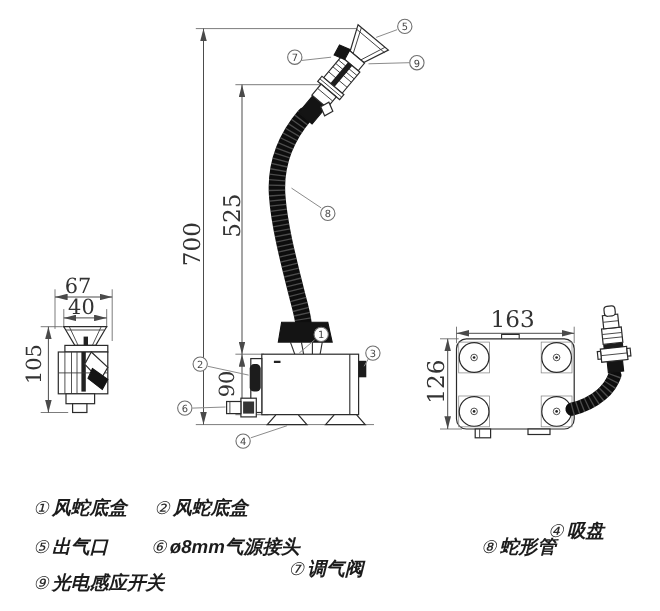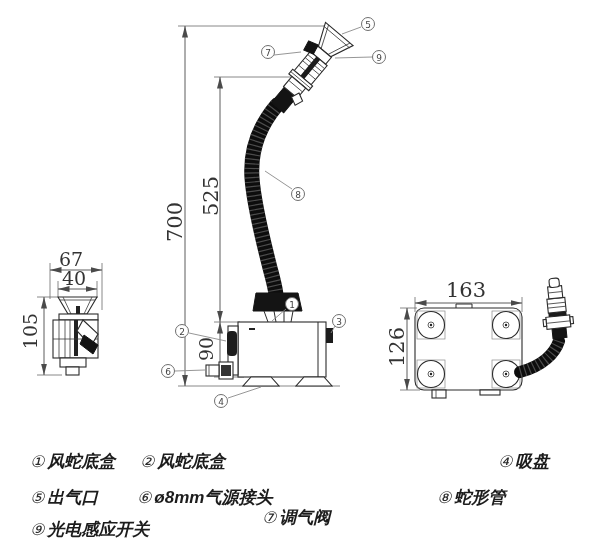--- a/index.html
+++ b/index.html
@@ -242,21 +242,21 @@
   </g>
 </svg>
 
 <div id="legend">
   <div class="li" style="left:30px;top:450px;">
     <span class="num">①</span><span>风蛇底盒</span>
   </div>
   <div class="li" style="left:140px;top:450px;">
     <span class="num">②</span><span>风蛇底盒</span>
   </div>
-  <div class="li" style="left:498px;top:450px;">
+  <div class="li" style="left:498px;top:471px;">
     <span class="num">④</span><span>吸盘</span>
   </div>
   <div class="li" style="left:30px;top:486px;">
     <span class="num">⑤</span><span>出气口</span>
   </div>
   <div class="li" style="left:137px;top:486px;text-align:center;">
     <span class="num">⑥</span><span>ø8mm气源接头</span>
   </div>
   <div class="li" style="left:262px;top:486px;margin-top:20px;">
     <span class="num">⑦</span><span>调气阀</span>

